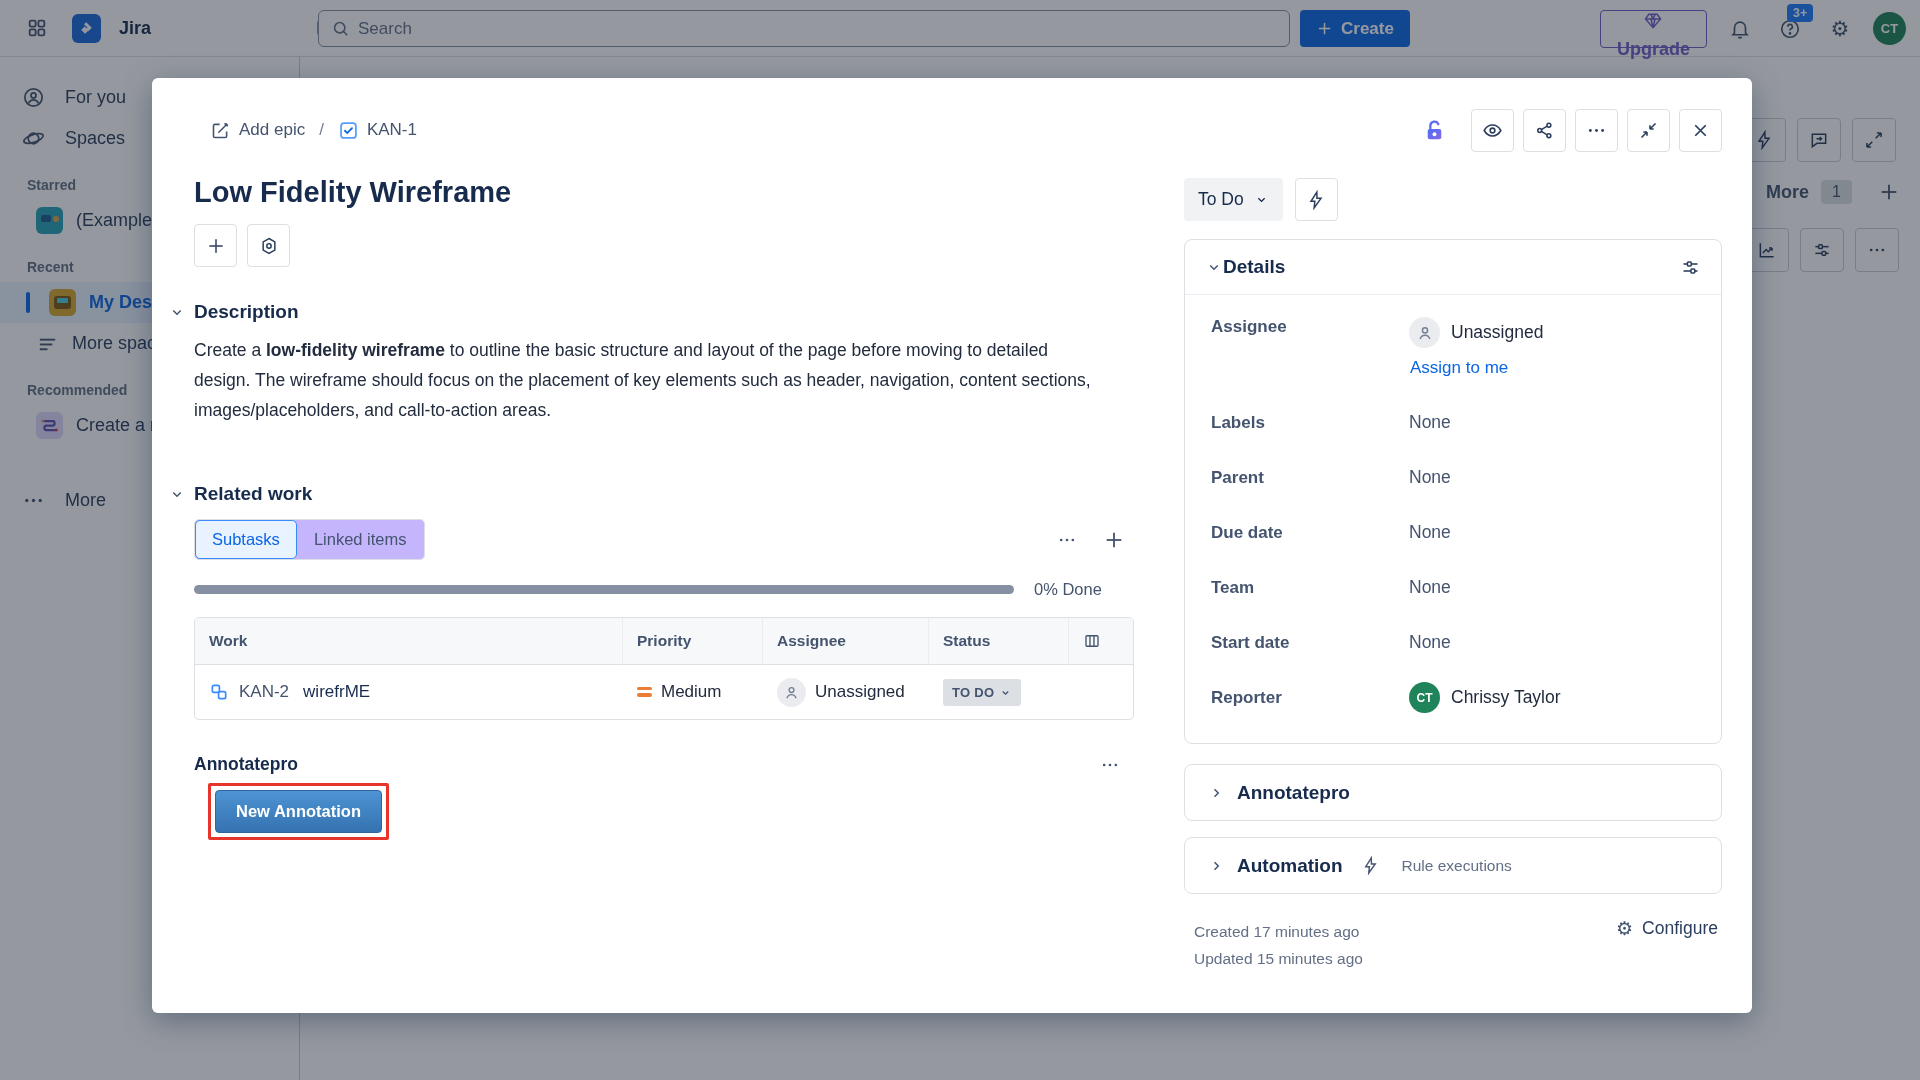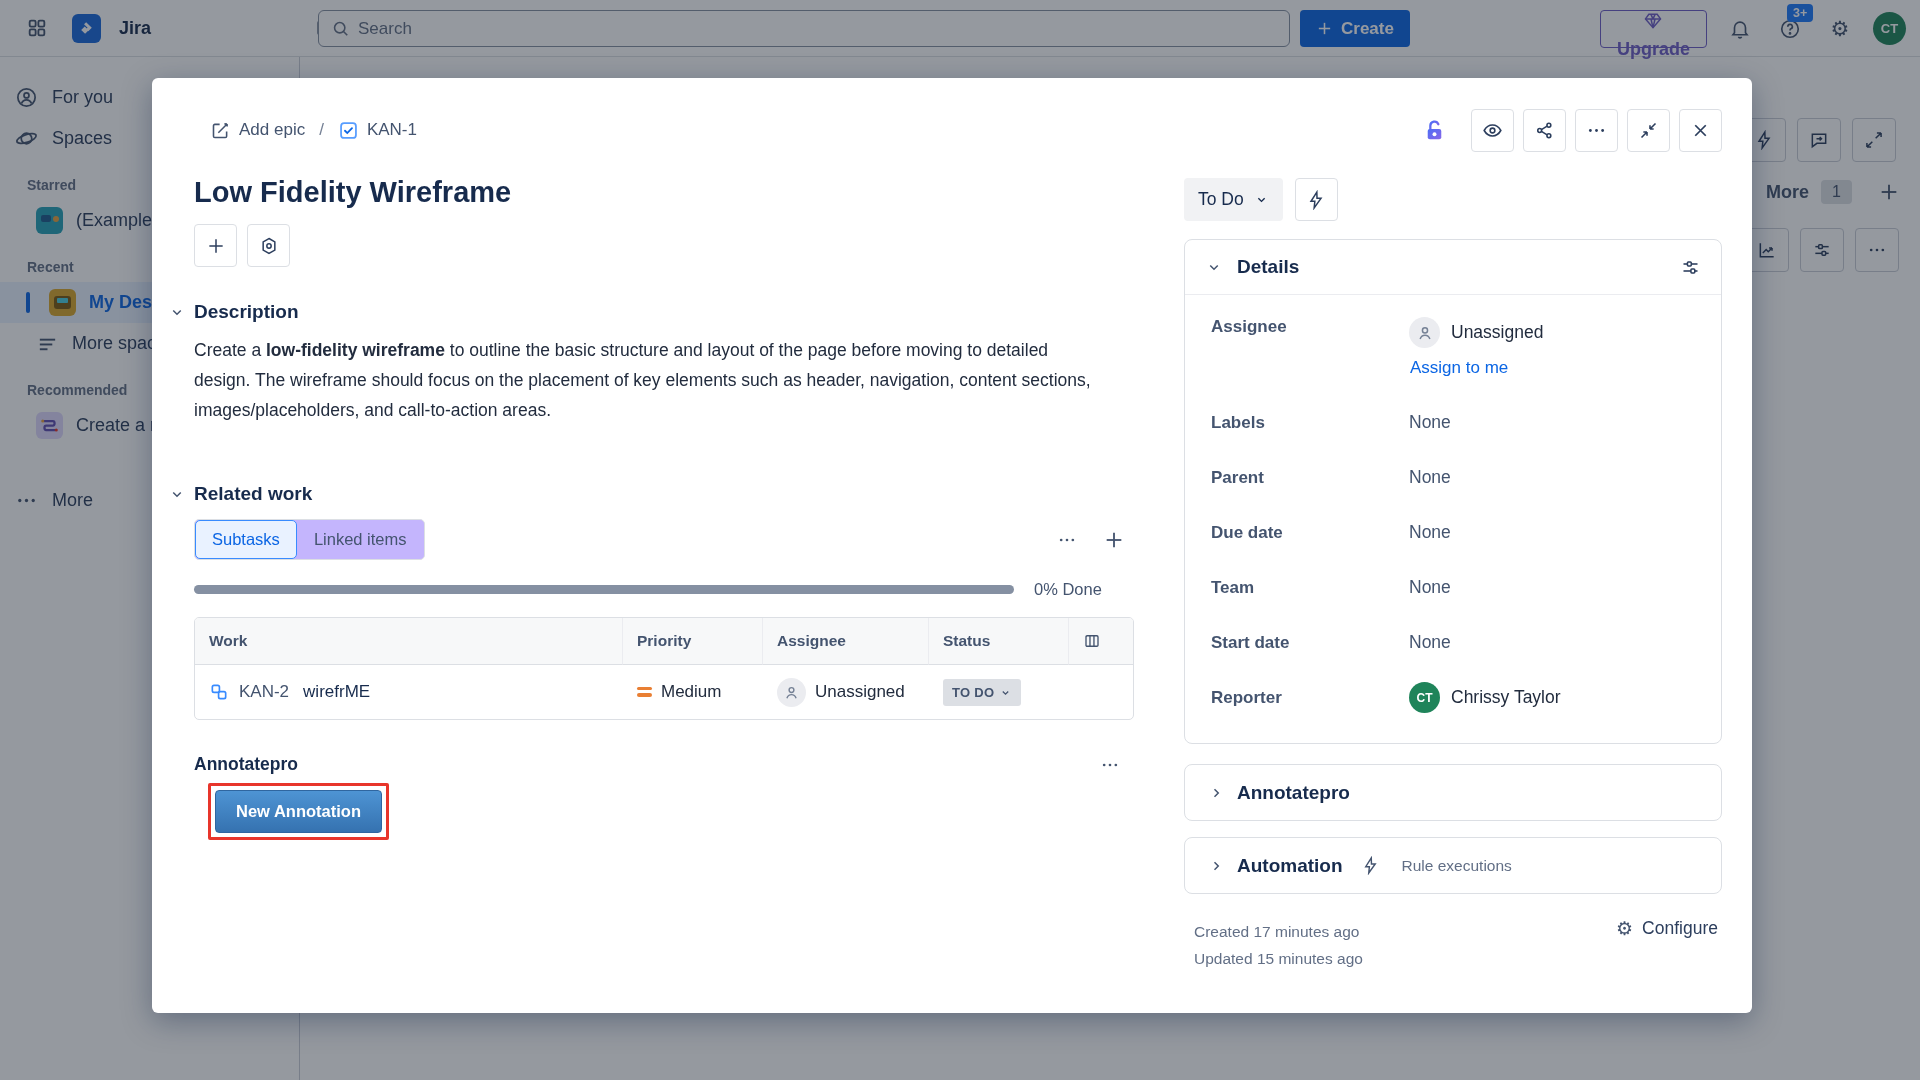--- a/index.html
+++ b/index.html
@@ -35,21 +35,21 @@
                  font-family:"Liberation Sans", sans-serif;flex-direction:column; }
   .help-wrap { position:relative; }
   .help-badge { position:absolute; top:-8px; left:14px; background:#1D7AFC; color:#fff; font-size:12.5px;
                 font-weight:700; padding:2px 6px; border-radius:4px; }
   .gear-glyph { font-size:21px; color:#44546F; line-height:1; }
   .avatar { width:33px; height:33px; border-radius:50%; background:#1F845A; color:#fff; font-size:13px;
             font-weight:700; display:flex; align-items:center; justify-content:center; }
 
   .sidebar { position:absolute; top:57px; left:0; bottom:0; width:300px; background:#fff;
              border-right:1px solid #C9CED6; padding-top:20px; overflow:hidden; }
-  .side-item { display:flex; align-items:center; gap:14px; height:41px; padding-left:15px; font-size:18px;
+  .side-item { display:flex; align-items:center; gap:20px; height:41px; padding-left:22px; font-size:18px;
                color:#2C3E5D; }
   .side-item .sicon { color:#44546F; display:flex; }
   .side-head { font-size:14px; font-weight:700; color:#626F86; padding-left:27px; margin-top:12px;
                height:29px; line-height:29px; }
   .space-item { padding-left:36px; gap:13px; }
   .space-tile { width:27px; height:27px; border-radius:6px; flex:none; position:relative; }
   .tile-teal { background:#25A2B8; }
   .tile-teal::before { content:""; position:absolute; left:5px; top:8px; width:10px; height:7px;
                        border-radius:2px; background:#1D5B8C; }
   .tile-teal::after { content:""; position:absolute; right:4px; top:9px; width:6px; height:6px;
@@ -154,21 +154,21 @@
 
   .status-row { display:flex; align-items:center; gap:12px; margin-top:4px; }
   .status-pill { height:43px; background:#F1F2F4; border:none; border-radius:4px; padding:0 14px;
                  font-size:17.5px; font-weight:500; color:#172B4D; display:flex; align-items:center; gap:10px;
                  font-family:"Liberation Sans", sans-serif; }
   .bolt-btn { width:43px; height:43px; border:1px solid #DCDFE4; background:#fff; border-radius:4px;
               display:flex; align-items:center; justify-content:center; color:#2C3E5D; }
 
   .card { border:1px solid #DCDFE4; border-radius:8px; background:#fff; }
   .details-card { margin-top:18px; }
-  .card-head { display:flex; align-items:center; gap:14px; padding:16px 20px; }
+  .card-head { display:flex; align-items:center; gap:0; padding:16px 20px; }
   .card-head .grow { flex:1; }
   .card-title { font-size:19px; font-weight:700; color:#172B4D; }
   .details-divider { height:1px; background:#EBECF0; }
   .details-fields { padding:14px 20px 18px 26px; }
   .field-row { display:flex; align-items:center; min-height:55px; }
   .field-label { width:198px; flex:none; font-size:17px; font-weight:600; color:#44546F; }
   .field-value { font-size:17.5px; color:#44546F; display:flex; align-items:center; gap:11px; }
   .field-value.dark { color:#222C3E; }
   .assignee-row { align-items:flex-start; padding-top:8px; min-height:86px; }
   .assignee-stack { display:flex; flex-direction:column; gap:10px; }

